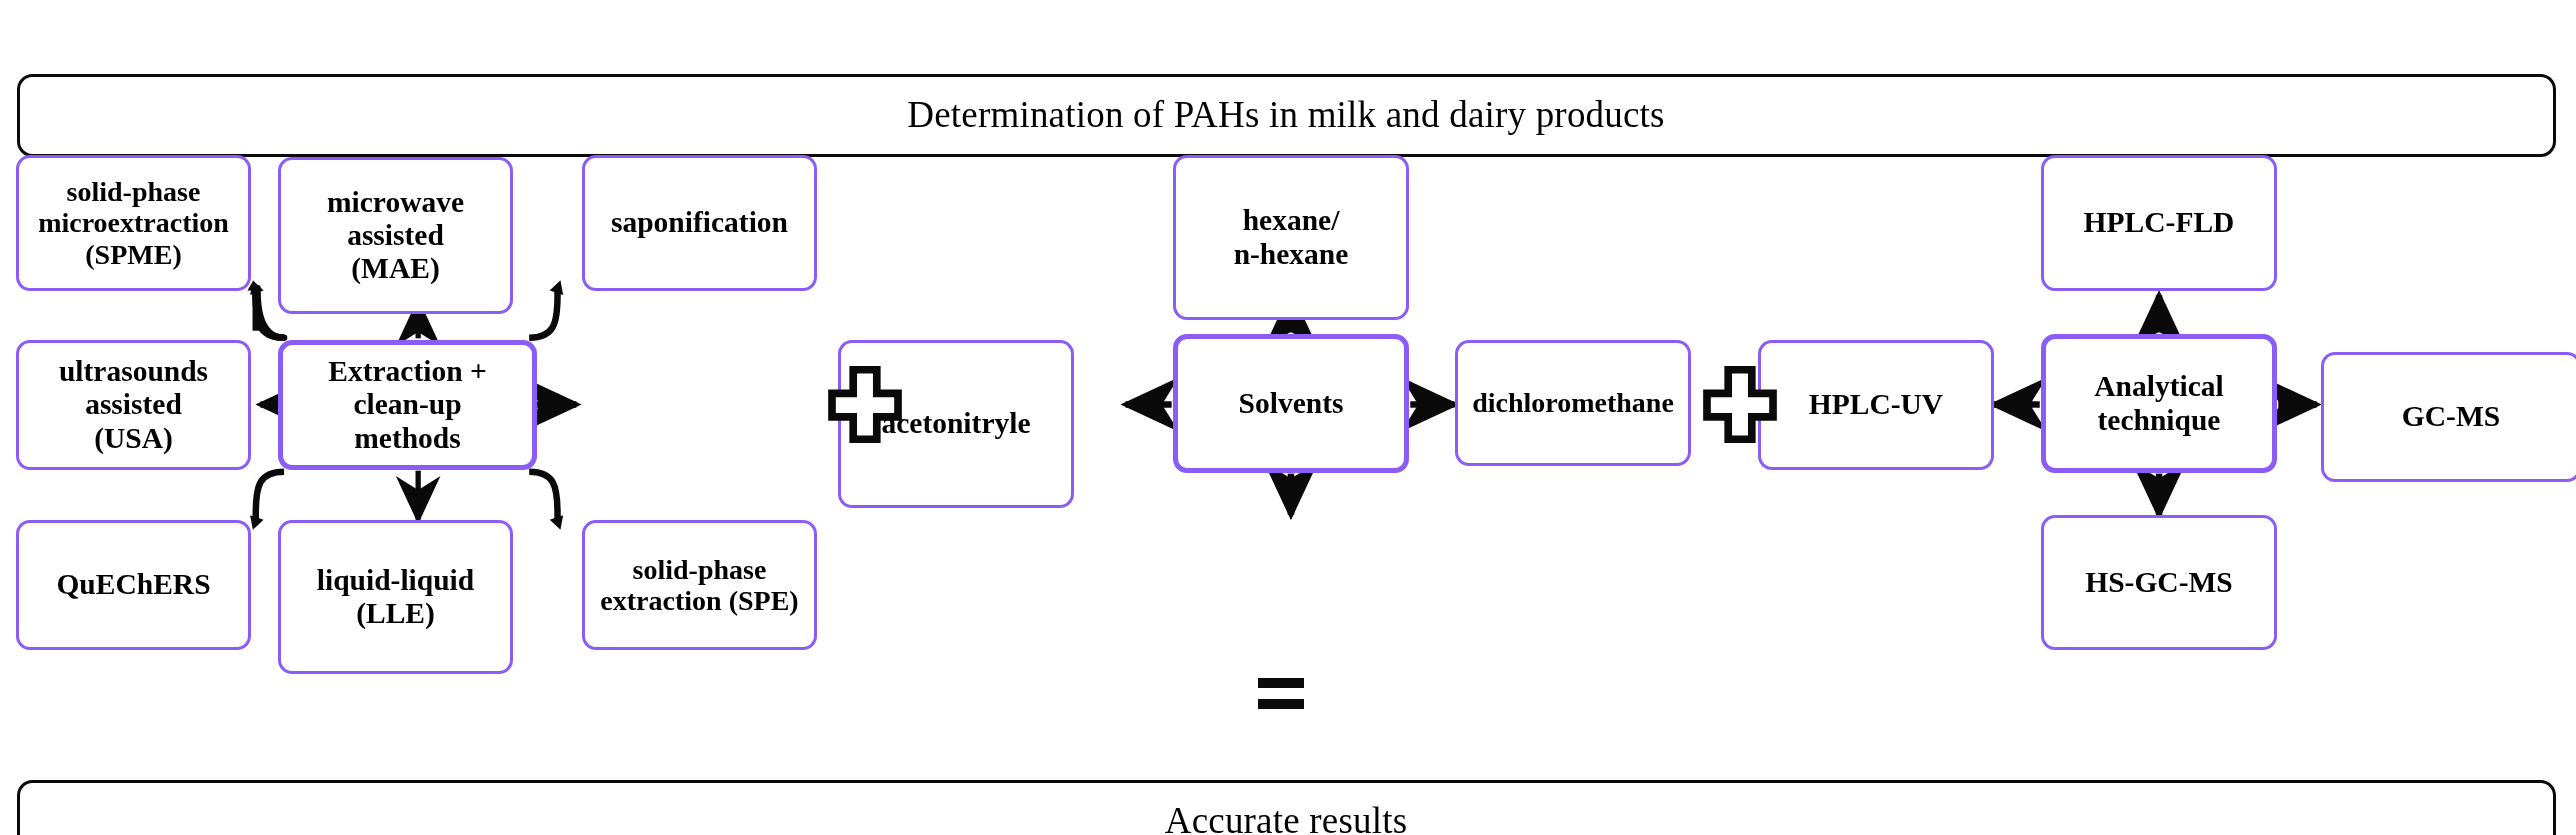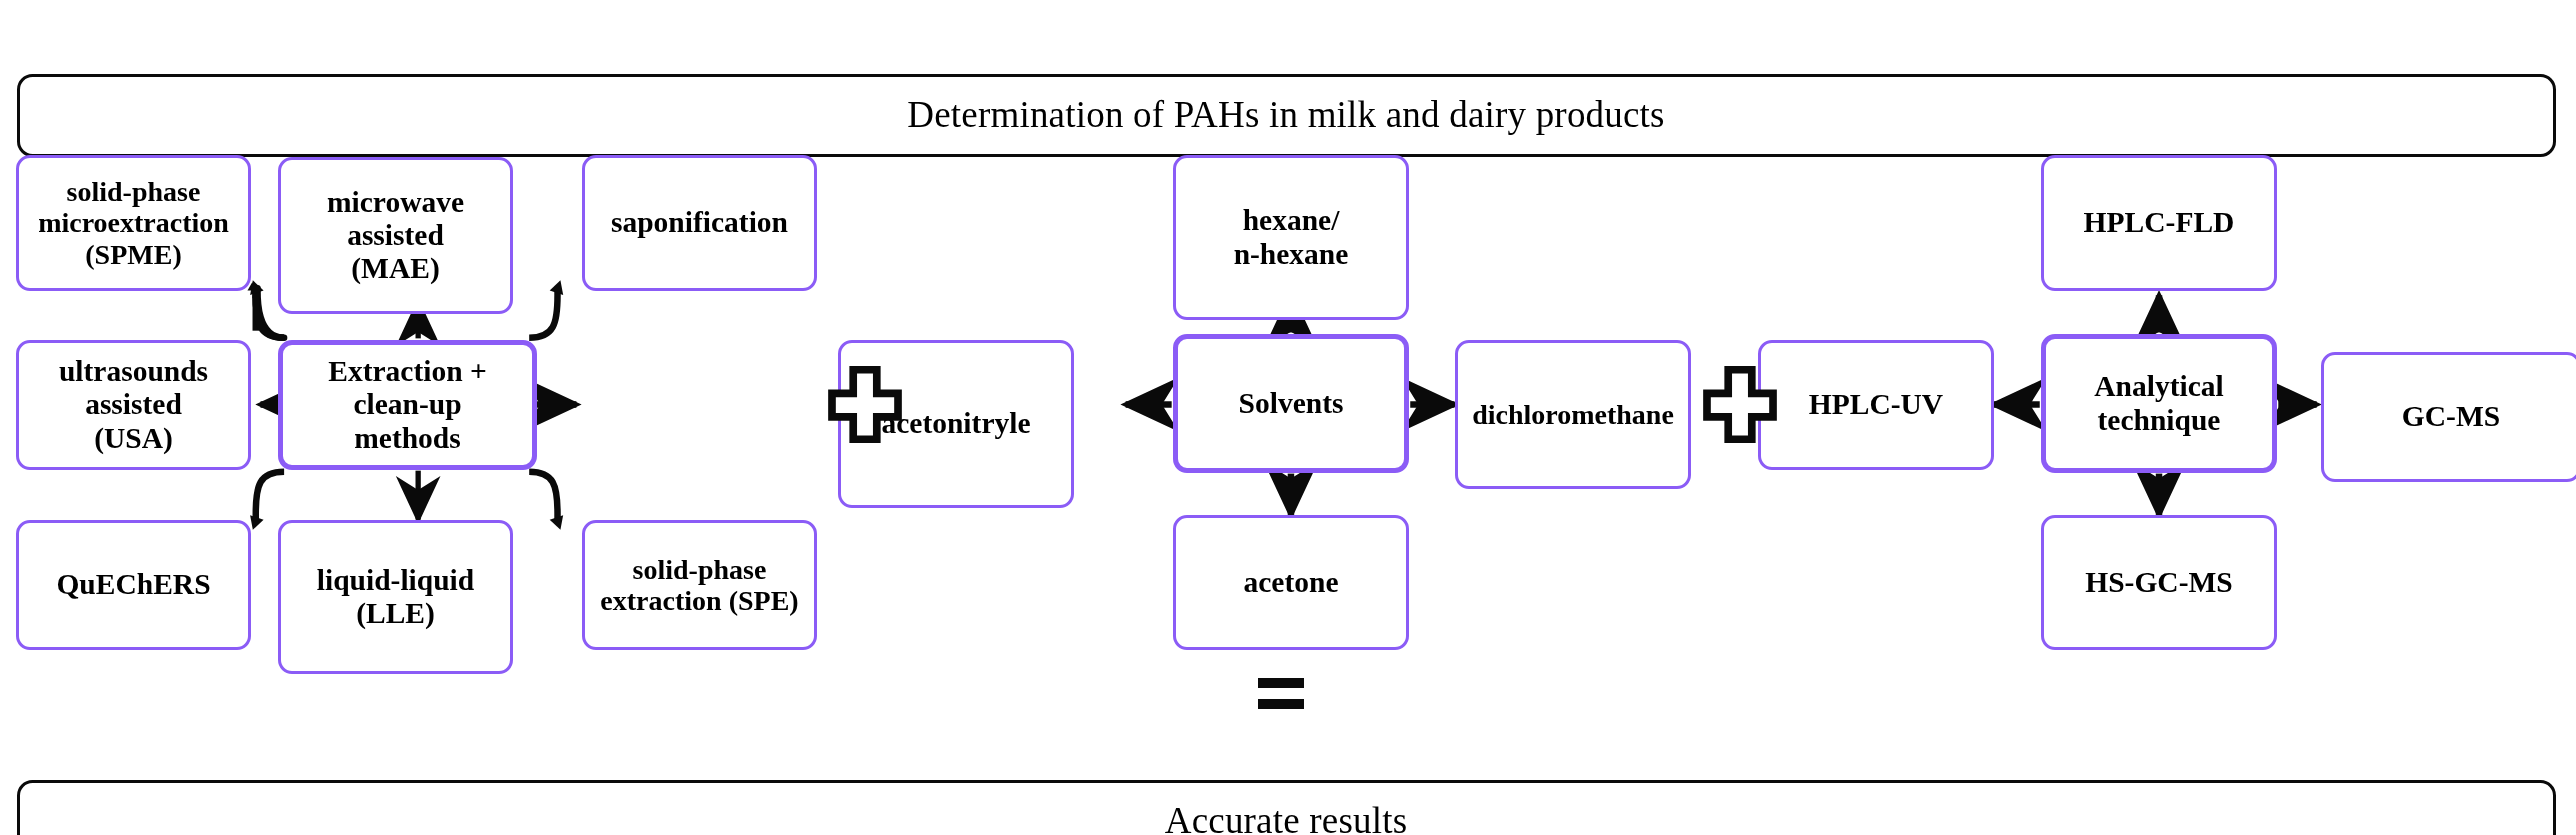--- a/index.html
+++ b/index.html
@@ -233,25 +233,22 @@
 
   <div class="node" style="left:1173px; top:155px; width:236px; height:165px;">
     <span class="label">hexane/
 n-hexane</span>
   </div>
 
   <div class="node bold" style="left:1173px; top:334px; width:236px; height:139px;">
     <span class="label">Solvents</span>
   </div>
 
-  <div class="node" style="left:1173px; top:515px; width:236px; height:135px;">
-    <span class="label">acetone</span>
-  </div>
-
-  <div class="node small-label" style="left:1455px; top:340px; width:236px; height:149px;">
+
+  <div class="node small-label" style="left:1455px; top:340px; width:236px; height:126px;">
     <span class="label">dichloromethane</span>
   </div>
 
   <svg class="cross" style="left:1702px; top:365px;" width="76" height="79" viewBox="0 0 128 134">
     <path d="M44 8 L84 8 L84 48 L120 48 L120 88 L84 88 L84 126 L44 126 L44 88 L8 88 L8 48 L44 48 Z" fill="#ffffff" stroke="#0a0a0a" stroke-width="13" stroke-linejoin="miter"></path>
   </svg>
 
   <div class="node" style="left:1758px; top:340px; width:236px; height:130px;text-align:center;">
     <span class="label">HPLC-UV</span>
   </div>

